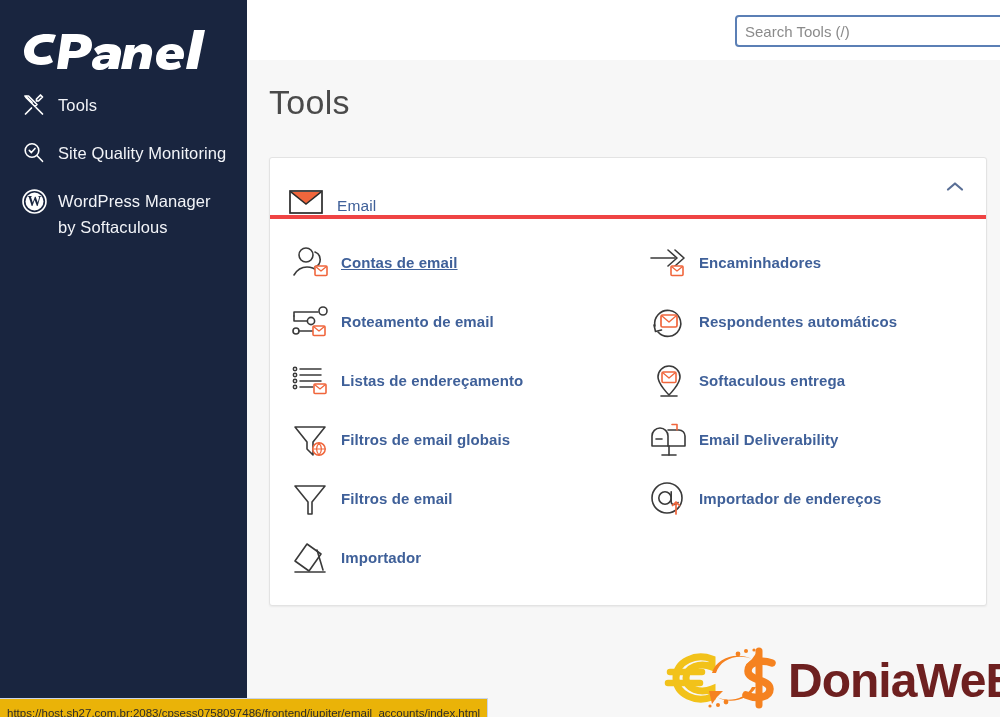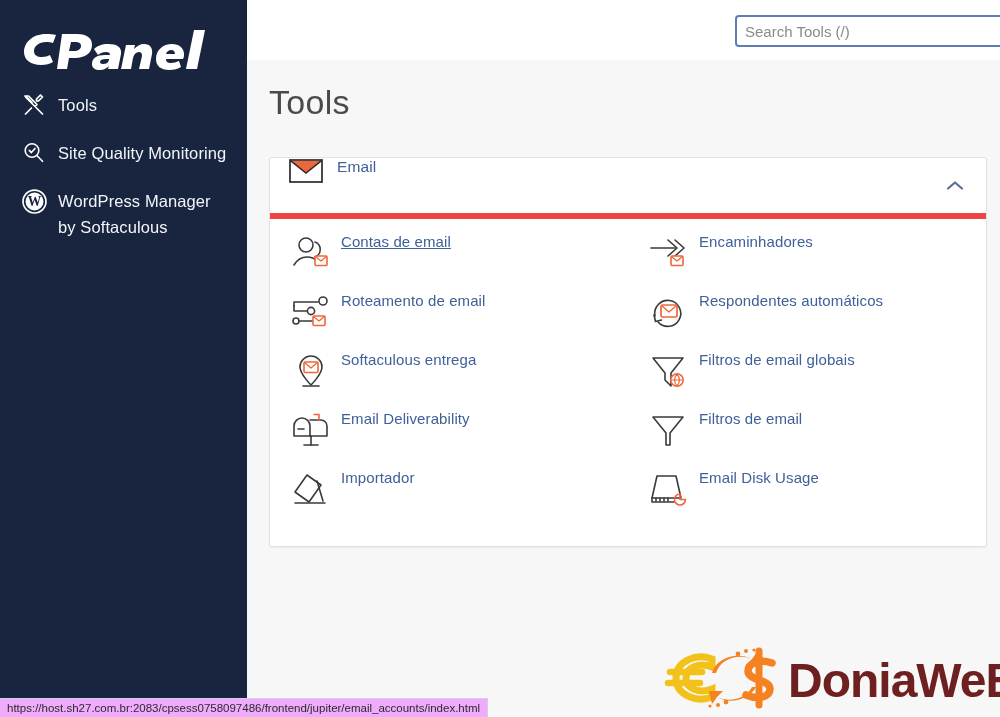--- a/index.html
+++ b/index.html
@@ -86,44 +86,45 @@
     position: absolute; left: 22px; top: 97px;
     width: 718px;
     background: #ffffff;
     border: 1px solid #e3e3e3;
     border-radius: 3px;
     box-shadow: 0 1px 2px rgba(0,0,0,.06);
   }
   .card-header {
     position: relative;
     height: 61px;
-    display: flex; align-items: flex-start;
+    display: flex; align-items: flex-end;
     padding-left: 19px;
-    border-bottom: 6px solid #ef4444;
+    border-bottom: 4px solid #ef4444;
     cursor: pointer;
   }
   .card-header .hdr-ico { width: 34px; height: 26px; margin-right: 14px; display:flex; align-items:center;}
   .card-header .hdr-label {
     font-size: 15.5px; color: #3f6099; letter-spacing: .1px;
   }
   .chev {
     position: absolute; right: 22px; top: 50%;
     transform: translateY(-50%);
   }
 
   .grid {
     display: grid;
     grid-template-columns: 1fr 1fr;
     padding: 14px 0 18px 0;
   }
   .tool {
-    display: flex; 
+    display: flex; align-items: center;
     height: 59px;
     padding-left: 19px;
     cursor: pointer;
+    font-weight: bold;
   }
   .tool .t-ico {
     flex: 0 0 44px; width: 44px; height: 40px;
     display: flex; align-items: center; justify-content: center;
     margin-right: 8px;
   }
   .tool .t-label {
     font-size: 15px;
     color: #3f6099;
     letter-spacing: .1px;
@@ -136,25 +137,25 @@
     position: absolute; right: 0px; bottom: 8px;
     width: 340px; height: 62px;
     pointer-events: none;
     font-weight: bold;
   }
 
   
   #statusbar {
     position: absolute; left: 0; bottom: 0;
     height: 19px;
-    background: #f0abfc;
+    background: #eab308;
     border: 1px solid #c9d4ea;
     border-left: none; border-bottom: none;
-    display: flex; align-items: center;
-    padding: 0 7px;
+    display: flex; 
+    padding: 8px 7px;
     font-size: 11.5px;
     color: #2b2b2b;
     font-family: "Liberation Sans", sans-serif;
     white-space: nowrap;
     z-index: 40;
   }
 </style>
 </head>
 <body>
 
@@ -299,20 +300,37 @@
               <path d="M6 22 A13 13 0 1 1 9 28"></path>
               <path d="M5 21 L6.5 27.5 L12.5 26"></path>
               <rect x="12" y="11" width="16" height="12" rx="1.5" fill="#ffffff" stroke="#f0663c" stroke-width="1.7"></rect>
               <path d="M13 12 L20 18 L27 12" stroke="#f0663c" stroke-width="1.4"></path>
             </svg>
           </span>
           <span class="t-label">Respondentes automáticos</span>
         </div>
 
 
+        <div class="tool">
+          <span class="t-ico">
+            <svg width="40" height="36" viewBox="0 0 40 36" fill="none" stroke="#3a3a3a" stroke-width="1.5" stroke-linecap="round">
+              <circle cx="4" cy="6" r="1.7"></circle>
+                <path d="M9 6 L30 6"></path>
+              <circle cx="4" cy="12" r="1.7"></circle>
+                <path d="M9 12 L30 12"></path>
+              <circle cx="4" cy="18" r="1.7"></circle>
+                <path d="M9 18 L30 18"></path>
+              <circle cx="4" cy="24" r="1.7"></circle>
+                <path d="M9 24 L22 24"></path>
+              <rect x="23" y="21" width="12" height="9.5" rx="1" fill="#ffffff" stroke="#f0663c" stroke-width="1.6"></rect>
+              <path d="M23.8 21.8 L29 26 L34.2 21.8" stroke="#f0663c" stroke-width="1.3"></path>
+            </svg>
+          </span>
+          <span class="t-label">Listas de endereçamento</span>
+        </div>
 
         <div class="tool">
           <span class="t-ico">
             <svg width="40" height="36" viewBox="0 0 40 36" fill="none" stroke="#3a3a3a" stroke-width="1.6" stroke-linecap="round" stroke-linejoin="round">
               <path d="M20 3 a11 11 0 0 1 11 11 c0 7 -11 18 -11 18 S9 21 9 14 A11 11 0 0 1 20 3 Z"></path>
               <path d="M12 33 L28 33"></path>
               <rect x="13" y="9" width="14" height="10.5" rx="1.3" fill="#ffffff" stroke="#f0663c" stroke-width="1.6"></rect>
               <path d="M13.8 9.8 L20 15 L26.2 9.8" stroke="#f0663c" stroke-width="1.3"></path>
             </svg>
           </span>
@@ -346,45 +364,45 @@
 
         <div class="tool">
           <span class="t-ico">
             <svg width="40" height="36" viewBox="0 0 40 36" fill="none" stroke="#3a3a3a" stroke-width="1.6" stroke-linecap="round" stroke-linejoin="round">
               <path d="M4 5 L34 5 L21 21 L21 33 L17 33 L17 21 Z" fill="none"></path>
             </svg>
           </span>
           <span class="t-label">Filtros de email</span>
         </div>
 
+        <div class="tool">
+          <span class="t-ico">
+            <svg width="40" height="36" viewBox="0 0 40 36" fill="none" stroke="#3a3a3a" stroke-width="1.6" stroke-linecap="round" stroke-linejoin="round">
+              <circle cx="18" cy="17" r="15"></circle>
+              <circle cx="16" cy="17" r="6.2"></circle>
+              <path d="M22.2 10.8 L22.2 21 c0 3 4.8 3.4 6.8 0.5"></path>
+              <path d="M27 33 L27 21.5 M23.5 24.5 L27 21 L30.5 24.5" stroke="#f0663c" stroke-width="1.7"></path>
+            </svg>
+          </span>
+          <span class="t-label">Importador de endereços</span>
+        </div>
 
 
 
         <div class="tool">
           <span class="t-ico">
             <svg width="40" height="36" viewBox="0 0 40 36" fill="none" stroke="#3a3a3a" stroke-width="1.6" stroke-linecap="round" stroke-linejoin="round">
               <path d="M4 21 L16 4 L30 14 L18 31 Z"></path>
               <path d="M26 10 L32 30"></path>
               <path d="M4 32 L34 32"></path>
             </svg>
           </span>
           <span class="t-label">Importador</span>
         </div>
 
-        <div class="tool">
-          <span class="t-ico">
-            <svg width="40" height="36" viewBox="0 0 40 36" fill="none" stroke="#3a3a3a" stroke-width="1.6" stroke-linecap="round" stroke-linejoin="round">
-              <path d="M8 5 L27 5 L32 27 L3 27 Z"></path>
-              <path d="M3 27 L3 31 L25 31"></path>
-              <path d="M7 27 L7 30 M11 27 L11 30 M15 27 L15 30 M19 27 L19 30"></path>
-              <path d="M31 23 a5.5 5.5 0 1 0 5.5 5.5 L31 28.5 Z" stroke="#f0663c" stroke-width="1.6" fill="none"></path>
-            </svg>
-          </span>
-          <span class="t-label">Email Disk Usage</span>
-        </div>
 
       </div>
     </section>
 
     <div id="watermark">
       <svg width="340" height="62" viewBox="0 0 340 62">
 
         <g>
           <path d="M52 12 C36 6 16 14 16 31 C16 48 36 56 52 50 L52 42 C40 47 26 42 26 31 C26 20 40 15 52 20 Z" fill="none" stroke="#f2c21a" stroke-width="7" stroke-linecap="round"></path>
           <path d="M10 25 L42 25 M8 36 L40 36" stroke="#f2c21a" stroke-width="6.5" stroke-linecap="round"></path>

